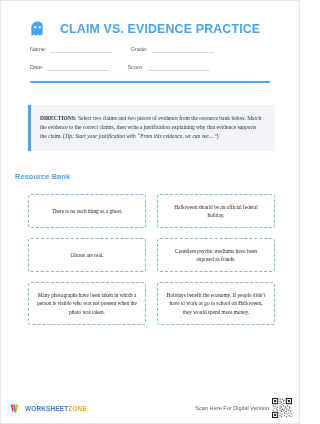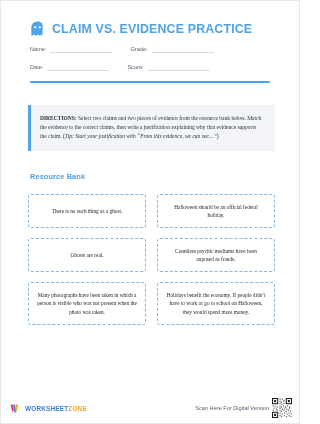--- a/index.html
+++ b/index.html
@@ -21,21 +21,21 @@
     box-sizing: border-box;
     border: 1px solid #e8e8e8;
     overflow: hidden;
   }
 
   
   .header-row {
     display: flex;
     align-items: center;
     padding: 20px 0 0 29px;
-    gap: 7px;
+    gap: 15px;
   }
   .ghost-icon {
     width: 15px;
     height: 16px;
     flex: 0 0 auto;
     display: block;
   }
   .worksheet-title {
     color: #4da3e8;
     font-size: 12.4px;
@@ -98,21 +98,21 @@
     text-align: left;
   }
   .directions-text b { font-weight: bold; }
   .directions-text i { font-style: italic; }
 
   
   .section-title {
     color: #4da3e8;
     font-size: 7.4px;
     font-weight: bold;
-    padding: 21px 0 0 29px;
+    padding: 21px 0 0 14px;
     letter-spacing: 0.1px;
   }
 
   .bank-grid {
     margin: 13px 24px 0 27px;
     display: grid;
     grid-template-columns: 1fr 1fr;
     column-gap: 11px;
     row-gap: 10px;
   }

